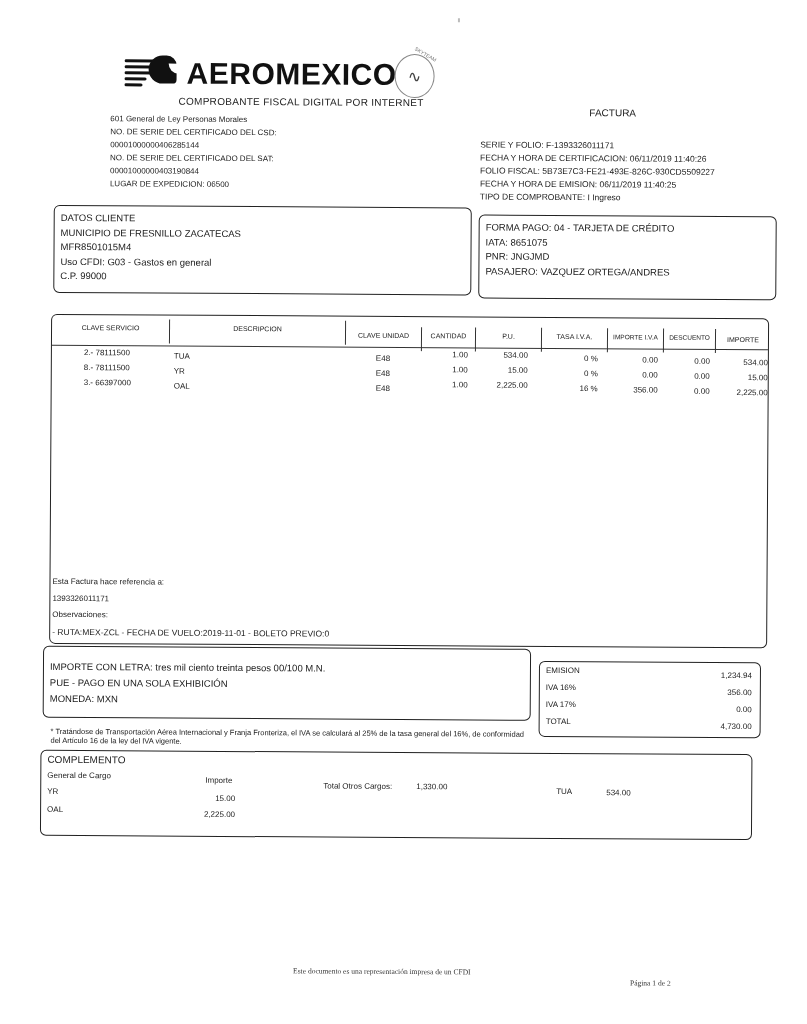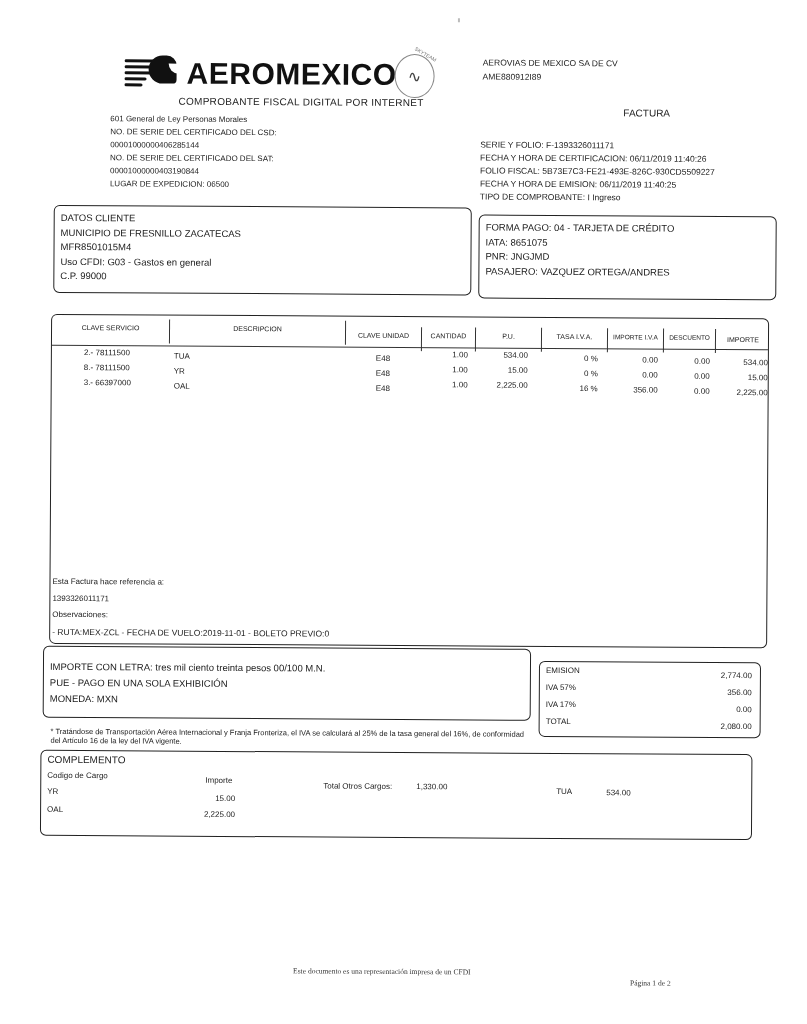--- a/index.html
+++ b/index.html
@@ -21,21 +21,21 @@
     .eagle .bar { position: absolute; left: 0; height: 3px; background: #111; border-radius: 2px; }
     .eagle .head { position: absolute; left: 24px; top: 2px; width: 28px; height: 28px; background: #111; border-radius: 14px 10px 4px 14px; }
     .eagle .beak { position: absolute; left: 44px; top: 10px; width: 10px; height: 10px; background: #fff; border-radius: 0 0 0 10px; }
     .brand { font-family: "Liberation Sans", sans-serif; font-weight: bold; font-size: 30px; letter-spacing: 0.5px; margin-left: 6px; color: #111; }
     .skyteam { left: 392px; top: 54px; width: 40px; height: 44px; border-radius: 50%; border: 1px solid #888; display: flex; align-items: center; justify-content: center; font-size: 16px; color: #444; }
     .skyteam-txt { position: absolute; top: -4px; right: -4px; font-size: 5px; color: #777; transform: rotate(30deg); }
     .subtitle { left: 176px; top: 97px; font-size: 10px; letter-spacing: 0.3px; }
 
     .issuer-line { font-size: 8px; line-height: 13px; }
     .company { left: 480px; top: 55px; font-size: 8.5px; line-height: 14px; }
-    .doc-type { left: 621px; top: 106px; font-size: 10px; }
+    .doc-type { left: 587px; top: 106px; font-size: 10px; }
     .folio-block { left: 478px; top: 138px; font-size: 8.5px; line-height: 13px; }
 
     .box { position: absolute; border: 1.4px solid #222; border-radius: 6px; }
     .cliente { left: 52px; top: 207px; width: 418px; height: 88px; padding: 5px 6px; font-size: 9.5px; line-height: 14.5px; }
     .pago { left: 477px; top: 214px; width: 298px; height: 84px; padding: 5px 6px; font-size: 9.5px; line-height: 14.5px; }
 
     .items { left: 50px; top: 316px; width: 718px; height: 330px; }
     .thead { position: absolute; left: 0; top: 0; width: 100%; height: 32px; }
     .th { position: absolute; top: 4px; font-size: 7px; text-align: center; border-right: 1px solid #333; height: 24px; padding-top: 5px; }
     .thead-line { position: absolute; left: 0; width: 100%; top: 30px; border-top: 1px solid #333; }
@@ -85,24 +85,20 @@
 
   <div class="abs" style="left:108px;top:114px;">
     <div class="issuer-line">601 General de Ley Personas Morales</div>
     <div class="issuer-line">NO. DE SERIE DEL CERTIFICADO DEL CSD:</div>
     <div class="issuer-line">00001000000406285144</div>
     <div class="issuer-line">NO. DE SERIE DEL CERTIFICADO DEL SAT:</div>
     <div class="issuer-line">00001000000403190844</div>
     <div class="issuer-line">LUGAR DE EXPEDICION: 06500</div>
   </div>
 
-  <div class="abs company">
-    <div>AEROVIAS DE MEXICO SA DE CV</div>
-    <div>AME880912I89</div>
-  </div>
   <div class="abs doc-type">FACTURA</div>
 
   <div class="abs folio-block">
     <div>SERIE Y FOLIO: F-1393326011171</div>
     <div>FECHA Y HORA DE CERTIFICACION: 06/11/2019 11:40:26</div>
     <div>FOLIO FISCAL: 5B73E7C3-FE21-493E-826C-930CD5509227</div>
     <div>FECHA Y HORA DE EMISION: 06/11/2019 11:40:25</div>
     <div>TIPO DE COMPROBANTE: I Ingreso</div>
   </div>
 
@@ -179,41 +175,41 @@
 
   <div class="box letra">
     <div>IMPORTE CON LETRA: tres mil ciento treinta pesos 00/100 M.N.</div>
     <div>PUE - PAGO EN UNA SOLA EXHIBICIÓN</div>
     <div>MONEDA: MXN</div>
   </div>
 
   <div class="box totales">
     <div class="tot-row">
       <span class="lbl">EMISION</span>
-      <span class="val">2,774.00</span>
-    </div>
-    <div class="tot-row">
-      <span class="lbl">IVA 57%</span>
+      <span class="val">1,234.94</span>
+    </div>
+    <div class="tot-row">
+      <span class="lbl">IVA 16%</span>
       <span class="val">356.00</span>
     </div>
     <div class="tot-row">
       <span class="lbl">IVA 17%</span>
       <span class="val">0.00</span>
     </div>
     <div class="tot-row">
       <span class="lbl">TOTAL</span>
-      <span class="val">2,080.00</span>
+      <span class="val">4,730.00</span>
     </div>
   </div>
 
   <div class="abs nota">* Tratándose de Transportación Aérea Internacional y Franja Fronteriza, el IVA se calculará al 25% de la tasa general del 16%, de conformidad del Artículo 16 de la ley del IVA vigente.</div>
 
   <div class="box complemento">
     <div class="comp-title">COMPLEMENTO</div>
-    <div class="abs" style="left:6px;top:20px;">Codigo de Cargo</div>
+    <div class="abs" style="left:6px;top:20px;">General de Cargo</div>
     <div class="abs" style="left:164px;top:24px;">Importe</div>
     <div class="abs" style="left:6px;top:36px;">YR</div>
     <div class="abs r" style="left:140px;width:54px;top:42px;">15.00</div>
     <div class="abs" style="left:6px;top:54px;">OAL</div>
     <div class="abs r" style="left:140px;width:54px;top:58px;">2,225.00</div>
     <div class="abs" style="left:282px;top:29px;text-align:center;">Total Otros Cargos:</div>
     <div class="abs" style="left:375px;top:29px;">1,330.00</div>
     <div class="abs" style="left:515px;top:33px;">TUA</div>
     <div class="abs" style="left:565px;top:34px;">534.00</div>
   </div>

